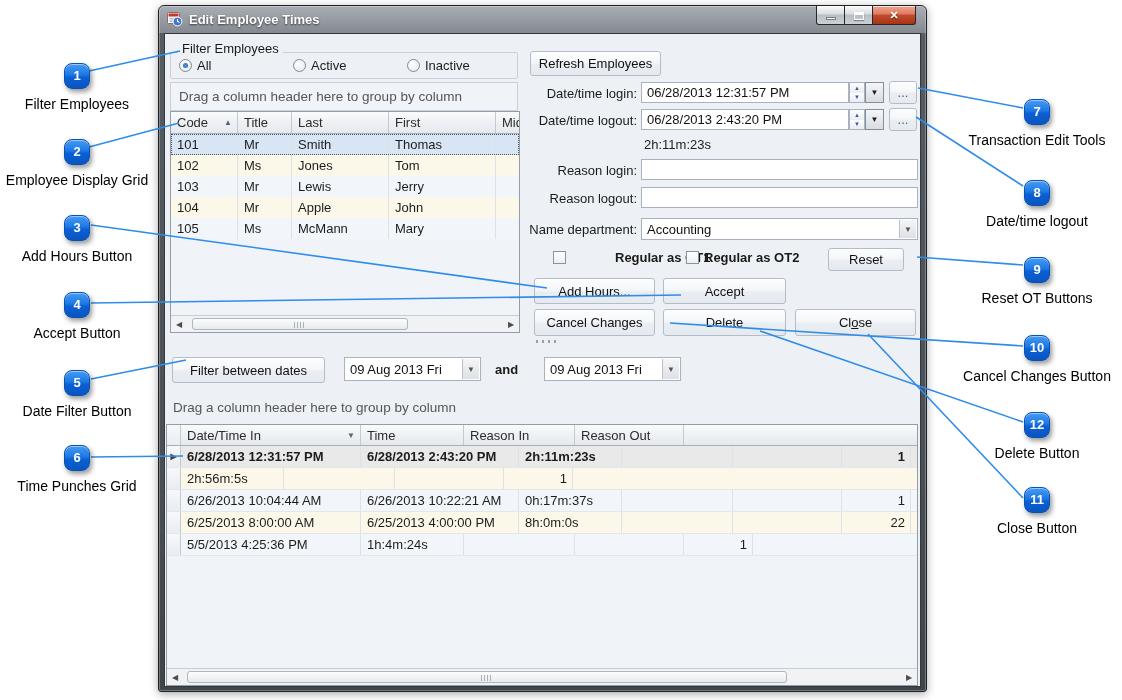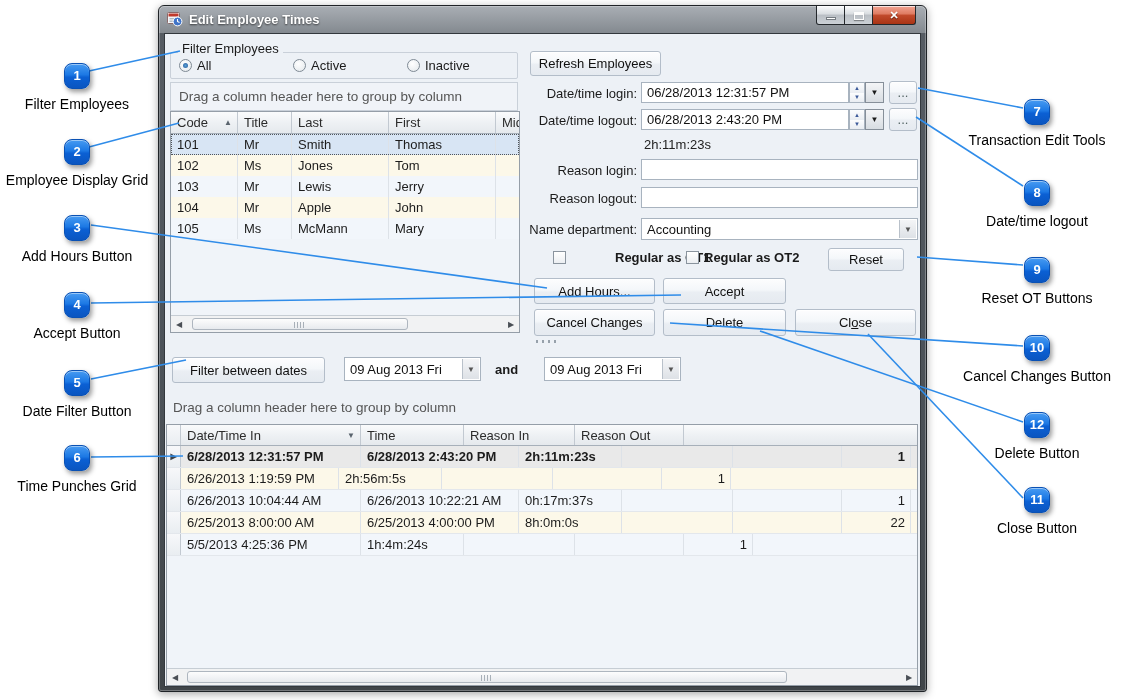--- a/index.html
+++ b/index.html
@@ -336,21 +336,20 @@
           <div class="g-c pc0">6/28/2013 12:31:57 PM</div>
           <div class="g-c pc1">6/28/2013 2:43:20 PM</div>
           <div class="g-c pc2">2h:11m:23s</div>
           <div class="g-c pc3"></div>
           <div class="g-c pc4"></div>
           <div class="g-c pc5">1</div>
           <div class="g-c pc6"></div>
         </div>
         <div class="g-row row-cream">
           <div class="g-c pc-ind"></div>
-          <div class="g-c pc1">6/26/2013 1:19:59 PM</div>
           <div class="g-c pc2">2h:56m:5s</div>
           <div class="g-c pc3"></div>
           <div class="g-c pc4"></div>
           <div class="g-c pc5">1</div>
           <div class="g-c pc6"></div>
         </div>
         <div class="g-row row-pale">
           <div class="g-c pc-ind"></div>
           <div class="g-c pc0">6/26/2013 10:04:44 AM</div>
           <div class="g-c pc1">6/26/2013 10:22:21 AM</div>

